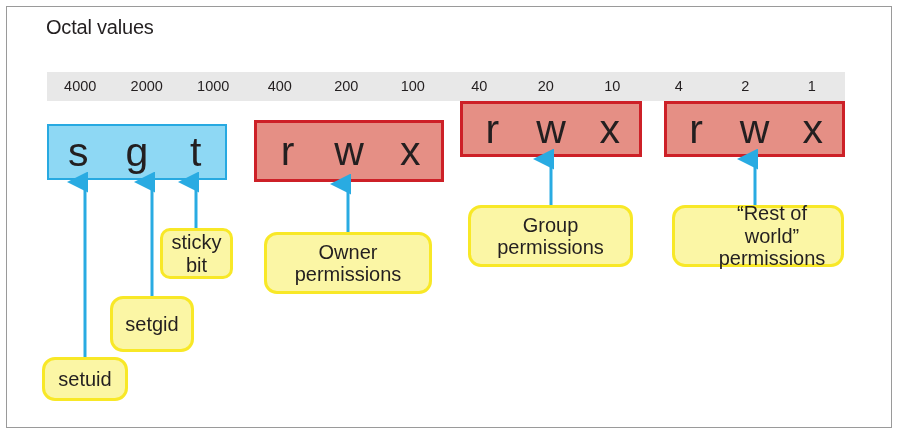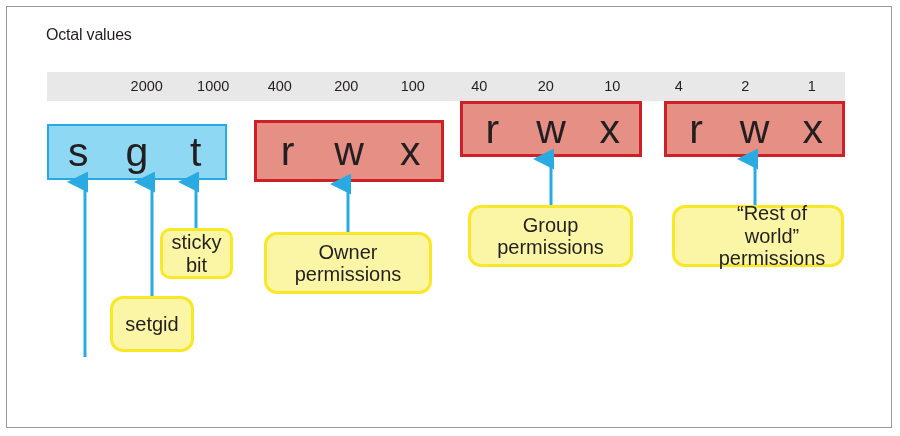--- a/index.html
+++ b/index.html
@@ -22,22 +22,22 @@
     top: 6px;
     width: 886px;
     height: 422px;
     border: 1px solid #9a9a9a;
     box-sizing: border-box;
     pointer-events: none;
   }
   #title {
     position: absolute;
     left: 46px;
-    top: 26px;
-    font-size: 16px;
+    top: 16px;
+    font-size: 20px;
     color: #231f20;
     letter-spacing: -0.2px;
     white-space: nowrap;
   }
   
   #octal-band {
     position: absolute;
     left: 47px;
     top: 72px;
     width: 798px;
@@ -116,20 +116,21 @@
 </head>
 <body>
 
 <div id="figure">
 
   <div id="frame"></div>
 
   <div id="title">Octal values</div>
 
   <div id="octal-band">
+    <div class="octal-cell" style="left:0px">4000</div>
     <div class="octal-cell" style="left:66.5px">2000</div>
     <div class="octal-cell" style="left:133px">1000</div>
     <div class="octal-cell" style="left:199.5px">400</div>
     <div class="octal-cell" style="left:266px">200</div>
     <div class="octal-cell" style="left:332.5px">100</div>
     <div class="octal-cell" style="left:399px">40</div>
     <div class="octal-cell" style="left:465.5px">20</div>
     <div class="octal-cell" style="left:532px">10</div>
     <div class="octal-cell" style="left:598.5px">4</div>
     <div class="octal-cell" style="left:665px">2</div>
@@ -169,20 +170,23 @@
     <g stroke="#29abe2" stroke-width="3" fill="none" marker-end="url(#ah)">
       <line x1="85" y1="357" x2="85" y2="182"></line>
       <line x1="152" y1="296" x2="152" y2="182"></line>
       <line x1="196" y1="228" x2="196" y2="182"></line>
       <line x1="348" y1="232" x2="348" y2="184"></line>
       <line x1="551" y1="205" x2="551" y2="159"></line>
       <line x1="755" y1="205" x2="755" y2="159"></line>
     </g>
   </svg>
 
+  <div class="callout" id="callout-setuid">
+      <span>setuid</span>
+    </div>
   <div class="callout" id="callout-setgid">
       <span>setgid</span>
     </div>
   <div class="callout" id="callout-sticky">
       <span>sticky<br>bit</span>
     </div>
   <div class="callout" id="callout-owner">
       <span>Owner<br>permissions</span>
     </div>
   <div class="callout" id="callout-group">

